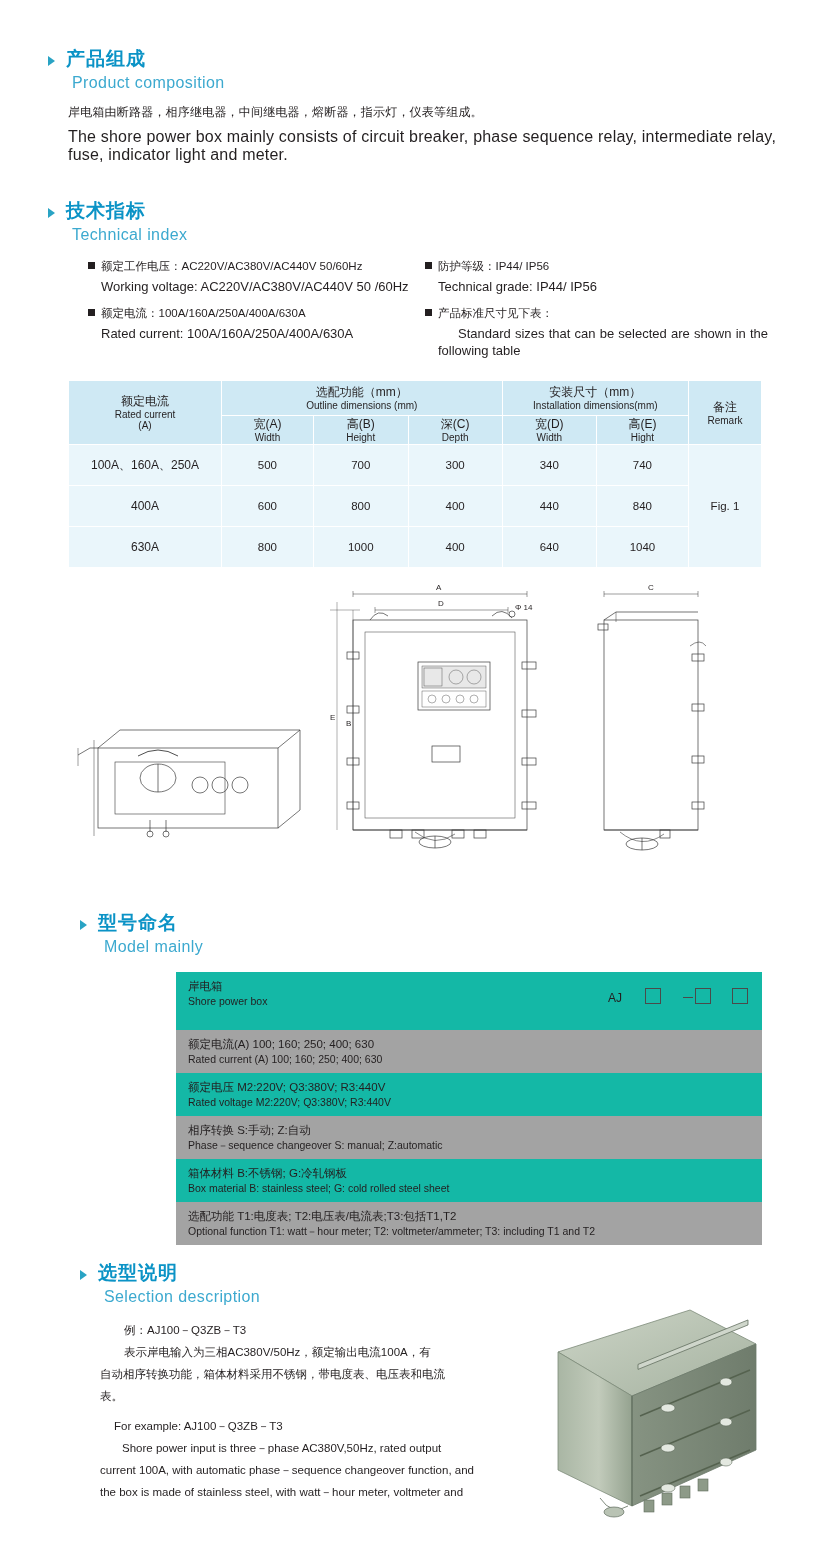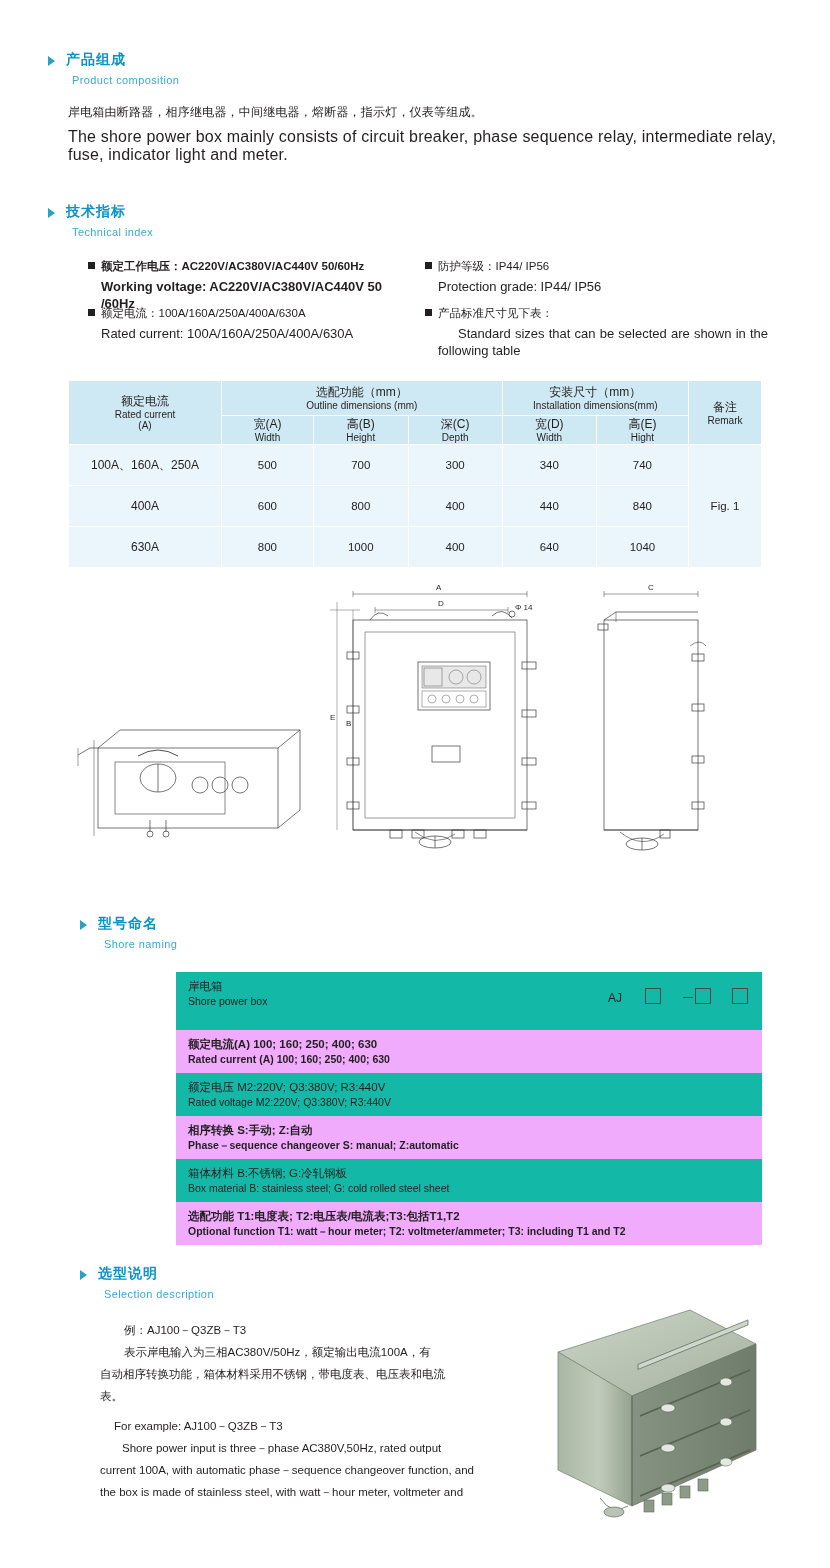--- a/index.html
+++ b/index.html
@@ -13,25 +13,25 @@
   }
   .page{position:relative;width:830px;height:1568px;}
 
   
   .sec{position:absolute;}
   .sec .arrow{
     position:absolute;left:0;top:8px;width:0;height:0;
     border-left:7px solid #29a3c4;border-top:5px solid transparent;border-bottom:5px solid transparent;
   }
   .sec .cn{
-    font-size:14px;color:#0b93c6;letter-spacing:1px;line-height:22px;
+    font-size:19px;color:#0b93c6;letter-spacing:1px;line-height:22px;
     margin-left:18px;font-weight:bold;
   }
   .sec .en{
-    font-size:11px;color:#3ca9cf;margin-left:24px;margin-top:4px;letter-spacing:.4px;
+    font-size:16px;color:#3ca9cf;margin-left:24px;margin-top:4px;letter-spacing:.4px;
   }
 
   .ptxt{position:absolute;font-size:16px;color:#231f20;line-height:18px;letter-spacing:.2px;}
   .ptxt.cn{font-size:12px;}
 
   
   .bullet{position:absolute;font-size:11.5px;line-height:17px;color:#231f20;}
   .bullet .sq{display:inline-block;width:7px;height:7px;background:#231f20;margin-right:6px;vertical-align:1px;}
   .bullet .en{display:block;font-size:13px;color:#231f20;margin-left:13px;margin-top:3px;}
 
@@ -49,21 +49,21 @@
   .thsub{font-size:10px;color:#231f20;}
   .cellcn{font-size:12px;}
 
   
   .drawing{position:absolute;left:60px;top:580px;width:710px;height:290px;}
   .drawing svg{display:block;}
 
   
   .model{position:absolute;left:176px;top:972px;width:586px;}
   .model .row{position:relative;padding:7px 10px 7px 12px;}
-  .model .row.lite{background:#f0abfc;font-weight:bold;}
+  .model .row.lite{background:#a3a3a3;}
   .model .row.lighter{background:#14b8a6;}
   .model .cnline{font-size:11.5px;line-height:15px;}
   .model .enline{font-size:10.5px;line-height:14px;}
   .model .codebox{position:absolute;right:14px;top:8px;font-size:12px;}
   .sqbox{display:inline-block;width:14px;height:14px;border:1px solid #4a4a4a;vertical-align:-2px;}
   .dash{display:inline-block;width:10px;border-top:1px solid #4a4a4a;vertical-align:4px;margin:0 2px;}
 
   
   .seltext{position:absolute;font-size:11.5px;line-height:21px;color:#231f20;}
 
@@ -81,33 +81,33 @@
   </div>
   <div class="ptxt cn" style="left:68px;top:103px;width:700px;">岸电箱由断路器，相序继电器，中间继电器，熔断器，指示灯，仪表等组成。</div>
   <div class="ptxt" style="left:68px;top:128px;width:720px;">The shore power box mainly consists of circuit breaker, phase sequence relay, intermediate relay, fuse, indicator light and meter.</div>
 
   <div class="sec" style="left:48px;top:200px;width:700px;">
     <span class="arrow"></span>
     <div class="cn">技术指标</div>
     <div class="en">Technical index</div>
   </div>
 
-  <div class="bullet" style="left:88px;top:258px;width:330px;font-weight:bold;">
+  <div class="bullet" style="left:88px;top:258px;width:330px;">
     <span class="sq"></span><span>额定工作电压：AC220V/AC380V/AC440V  50/60Hz</span>
     <span class="en">Working voltage: AC220V/AC380V/AC440V 50 /60Hz</span>
   </div>
 
   <div class="bullet" style="left:88px;top:305px;width:330px;">
     <span class="sq"></span><span>额定电流：100A/160A/250A/400A/630A</span>
     <span class="en">Rated current: 100A/160A/250A/400A/630A</span>
   </div>
 
   <div class="bullet" style="left:425px;top:258px;width:340px;">
     <span class="sq"></span><span>防护等级：IP44/ IP56</span>
-    <span class="en">Protection grade: IP44/ IP56</span>
+    <span class="en">Technical grade: IP44/ IP56</span>
   </div>
 
   <div class="bullet" style="left:425px;top:305px;width:345px;">
     <span class="sq"></span><span>产品标准尺寸见下表：</span>
     <span class="en" style="text-align:justify;text-indent:20px;margin-left:13px;width:330px;line-height:17px;">Standard  sizes  that  can  be  selected  are  shown  in  the  following table</span>
   </div>
 
   <table class="spec">
     <thead>
       <tr>
@@ -283,21 +283,21 @@
         <text x="286" y="146">B</text>
         <text x="270" y="140">E</text>
         <text x="588" y="10">C</text>
       </g>
     </svg>
   </div>
 
   <div class="sec" style="left:80px;top:912px;width:400px;">
     <span class="arrow"></span>
     <div class="cn">型号命名</div>
-    <div class="en">Shore naming</div>
+    <div class="en">Model mainly</div>
   </div>
 
   <div class="model">
     <div class="row lighter" style="height:44px;">
       <div class="cnline">岸电箱</div>
       <div class="enline">Shore power box</div>
       <div class="codebox" style="top:16px;">
         <span>AJ</span>
         <span style="display:inline-block;width:16px;"></span>
         <span class="sqbox"></span>

